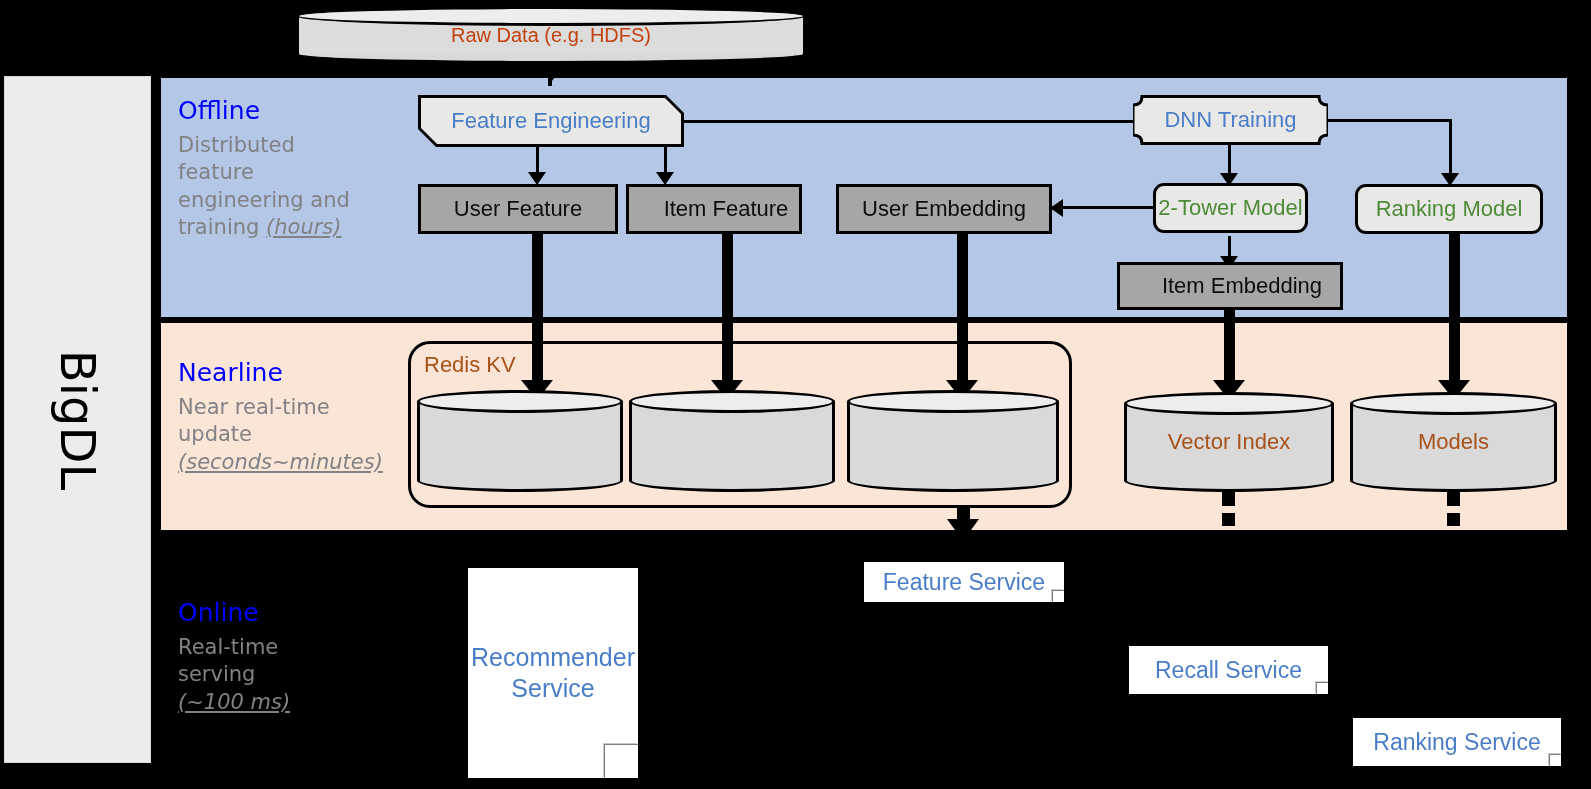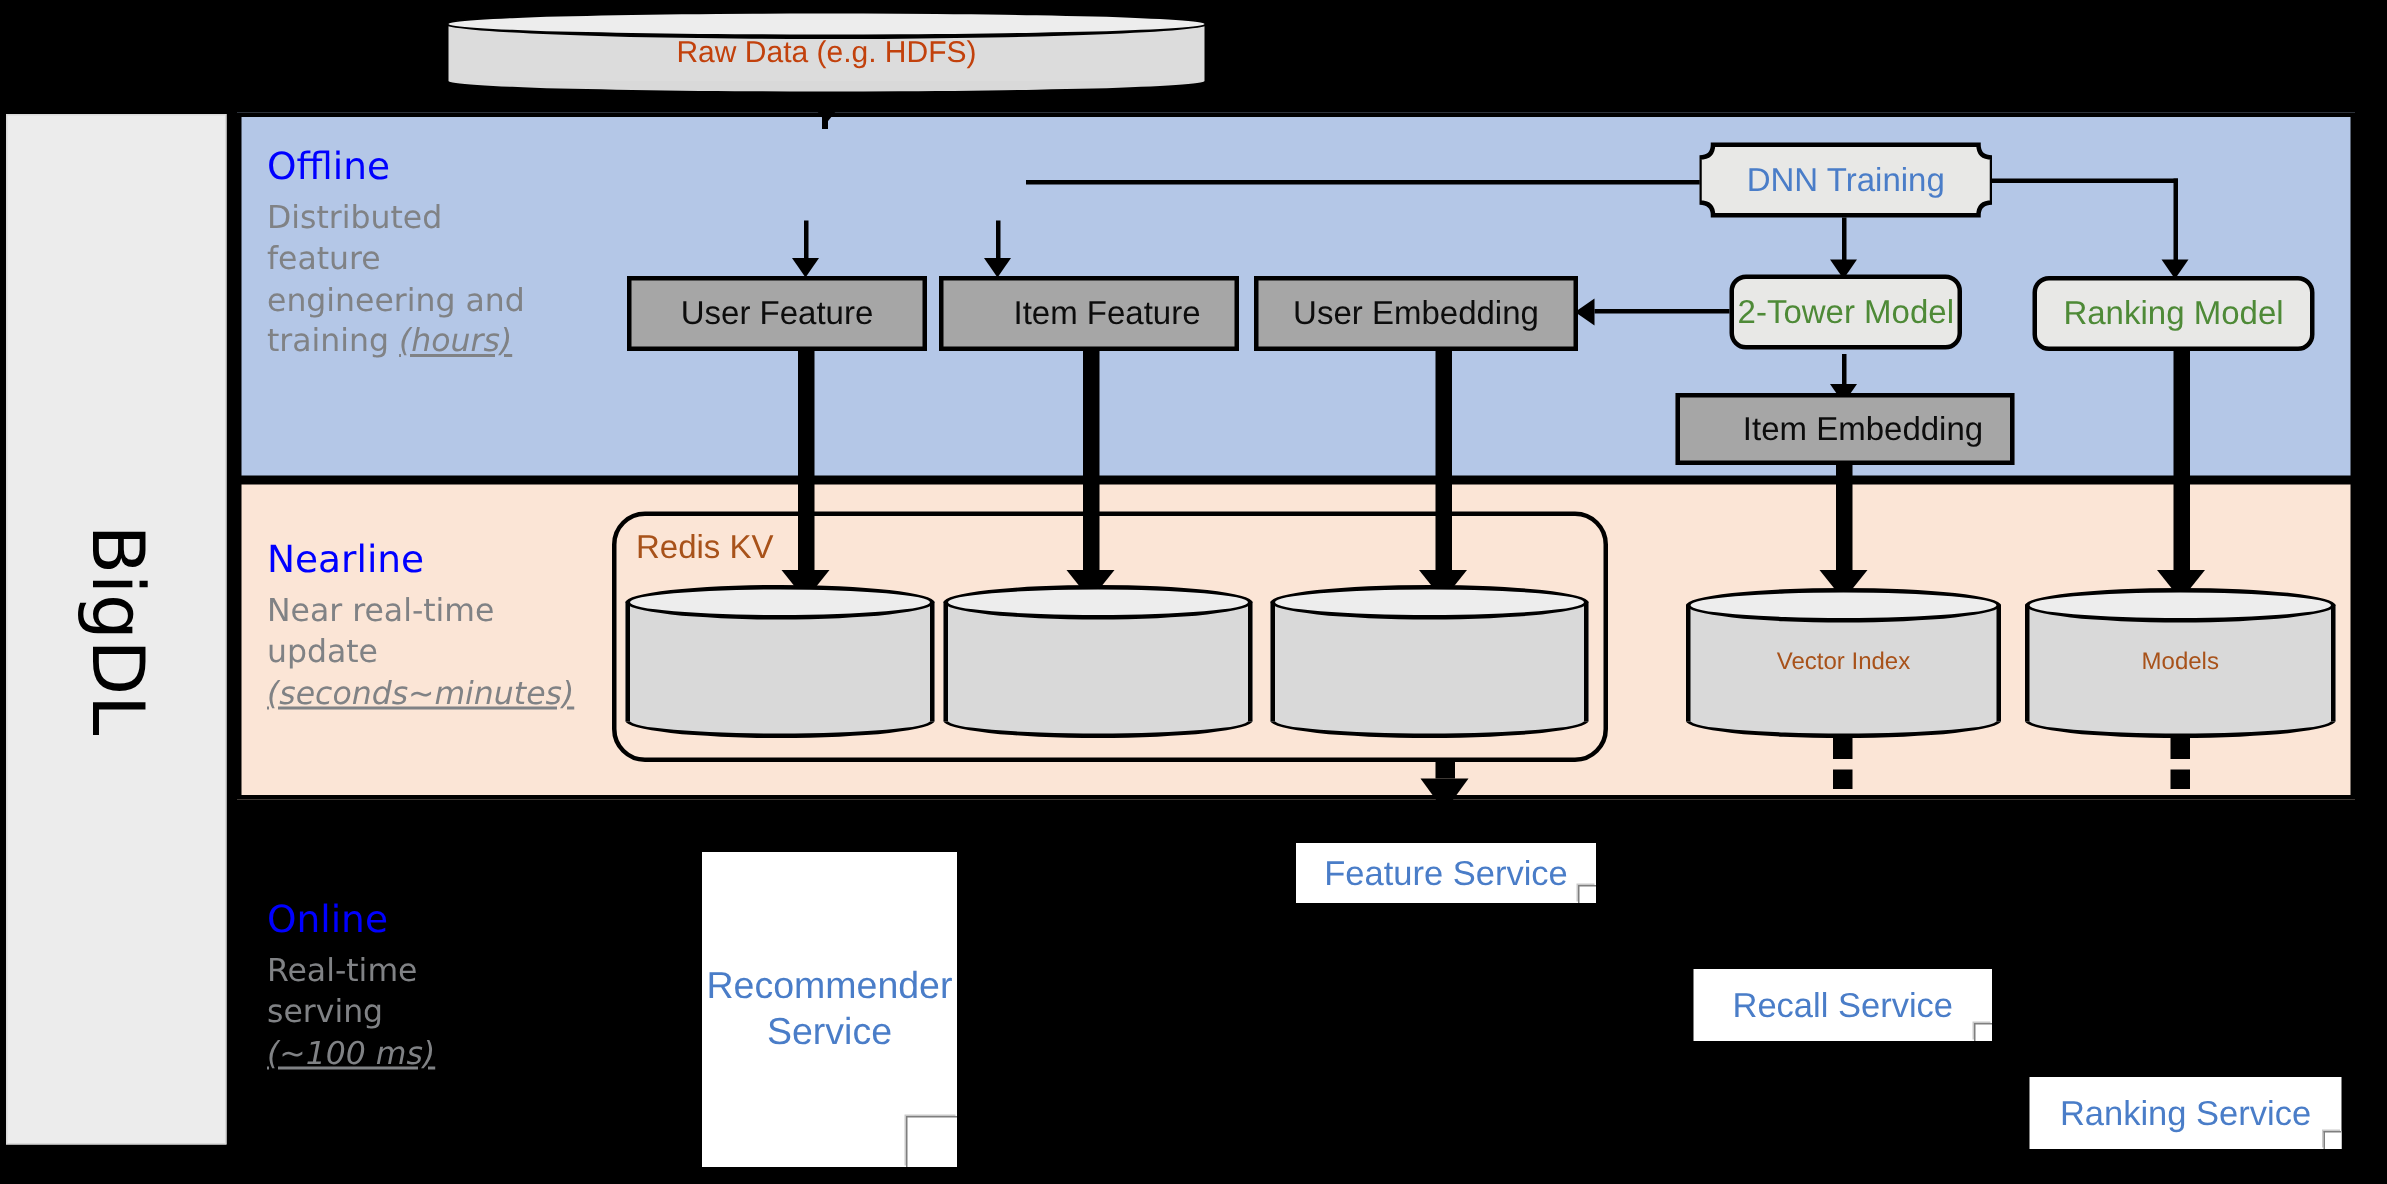--- a/index.html
+++ b/index.html
@@ -132,21 +132,21 @@
   .cyl .bottom {
     position: absolute; left: 0; right: 0; bottom: 0; height: 23px;
     background: #d9d9d9;
     border: 3px solid #000;
     border-radius: 50%;
     clip-path: inset(50% -4px -4px -4px);
   }
   .cyl .cyl-label {
     position: absolute; inset: 0;
     display: flex; align-items: center; justify-content: center;
-    color: #a8521a; font-size: 16px; z-index: 3;
+    color: #a8521a; font-size: 22px; z-index: 3;
   }
   
   #raw-data { left: 296px; top: 6px; width: 510px; height: 58px; }
   #raw-data .top { height: 20px; background: #ededed; }
   #raw-data .bottom { height: 20px; }
   #raw-data .body { top: 10px; bottom: 10px; background: #dcdcdc; }
   #raw-data .cyl-label { color: #c2410c; font-size: 20px; }
 
   
   #redis-group {
@@ -297,33 +297,38 @@
 
   <div class="line" style="left:957px; top:234px; width:11px; height:152px;"></div>
   <div class="arrow-down big" style="left:946px; top:380px;"></div>
 
   <div class="line" style="left:1224px; top:310px; width:11px; height:76px;"></div>
   <div class="arrow-down big" style="left:1213px; top:380px;"></div>
 
   <div class="line" style="left:1449px; top:234px; width:11px; height:152px;"></div>
   <div class="arrow-down big" style="left:1438px; top:380px;"></div>
 
+  <div class="node shape-chamfer" id="n-fe" style="left:418px; top:95px; width:266px; height:52px;">
+    <div class="inner">
+      <span class="txt-blue">Feature Engineering</span>
+    </div>
+  </div>
 
   <div class="node shape-notched" id="n-dnn" style="left:1133px; top:94px; width:195px; height:52px;">
     <svg class="svgbg" viewBox="0 0 195 52" preserveAspectRatio="none">
       <path d="M0,11 Q9,11 9,2.5 L186,2.5 Q186,11 195,11 L195,41 Q186,41 186,49.5 L9,49.5 Q9,41 0,41 Z" fill="#e8e8e6" stroke="#000" stroke-width="3" vector-effect="non-scaling-stroke"></path>
     </svg>
     <span class="lbl txt-blue">DNN Training</span>
   </div>
 
   <div class="node node-gray" style="left:418px; top:184px; width:200px; height:50px;">
     <span>User Feature</span>
   </div>
 
-  <div class="node node-gray" style="left:626px; top:184px; width:200px; height:50px;padding-left:24px;">
+  <div class="node node-gray" style="left:626px; top:184px; width:176px; height:50px;padding-left:24px;">
     <span>Item Feature</span>
   </div>
 
   <div class="node node-gray" style="left:836px; top:184px; width:216px; height:50px;">
     <span>User Embedding</span>
   </div>
 
   <div class="node node-card shape-round" style="left:1153px; top:183px; width:155px; height:50px;">
     <span class="txt-green">2-Tower Model</span>
   </div>

